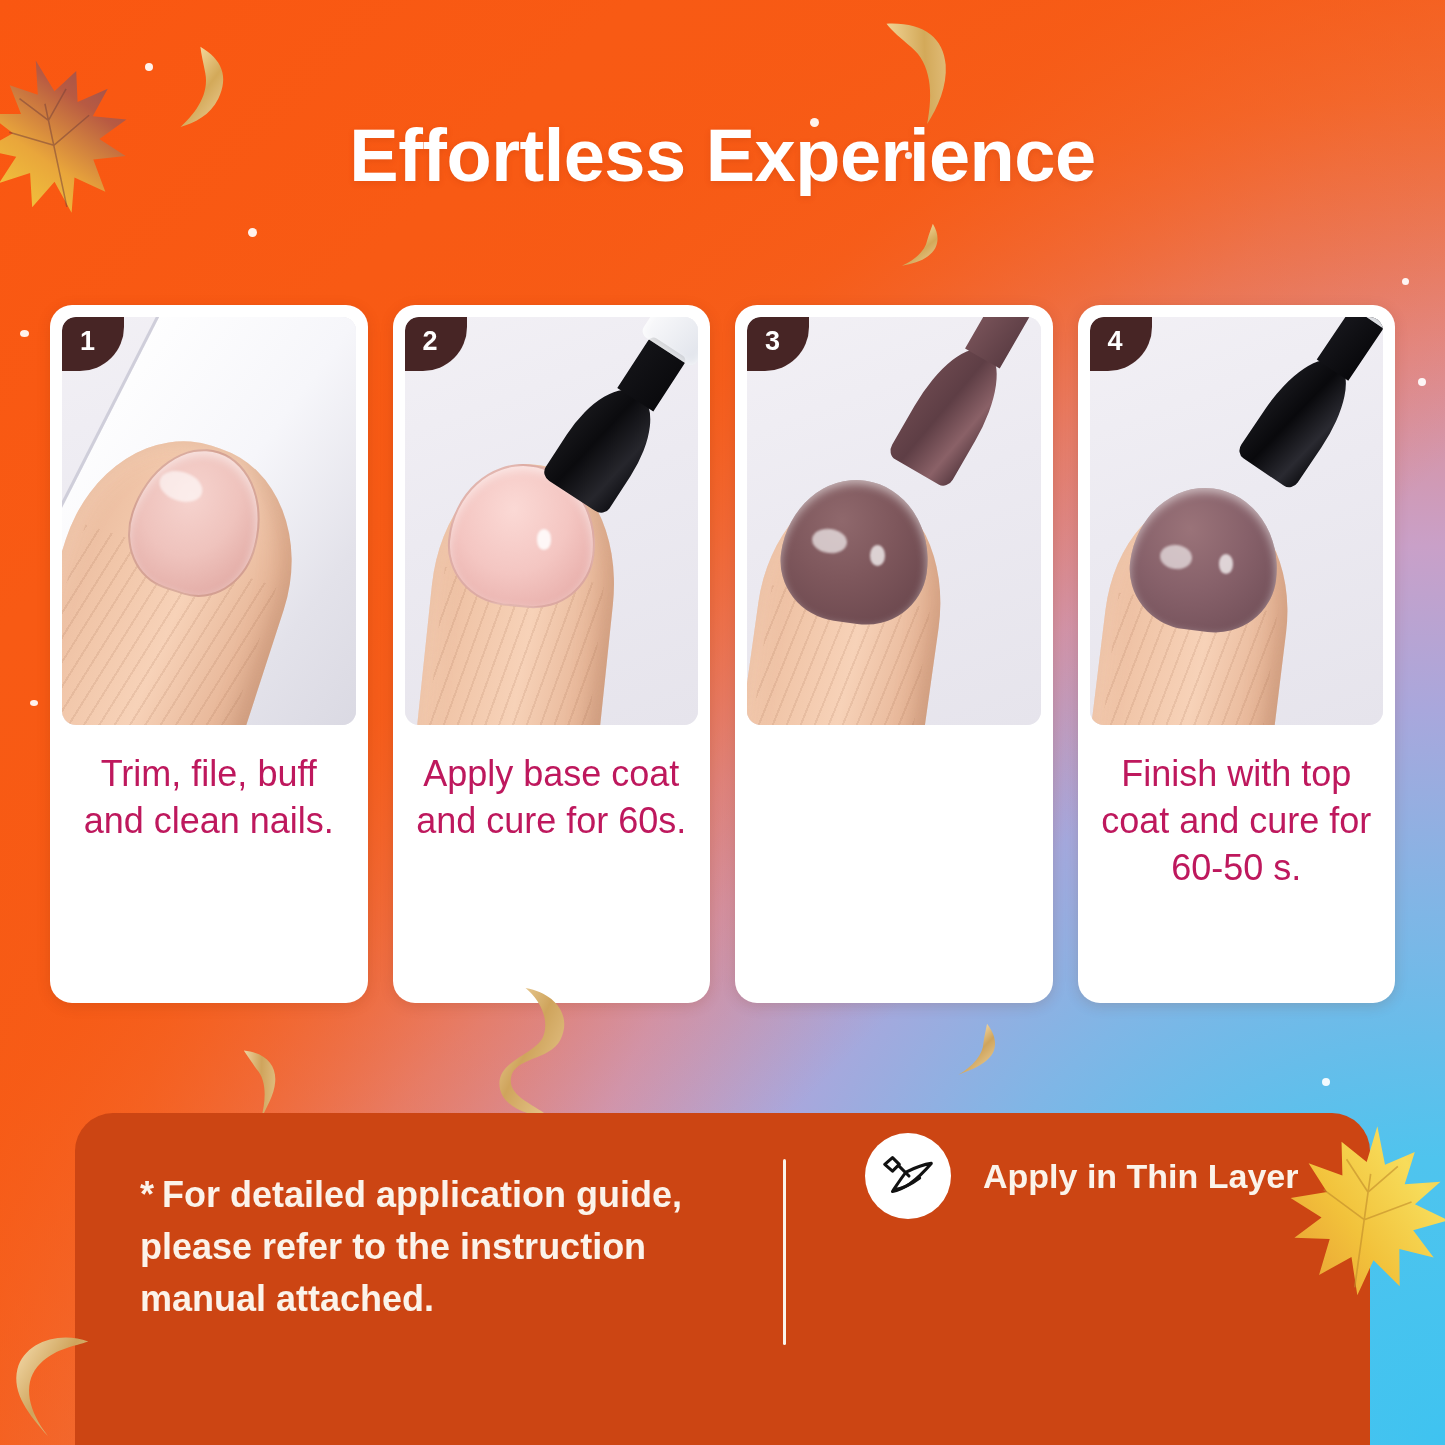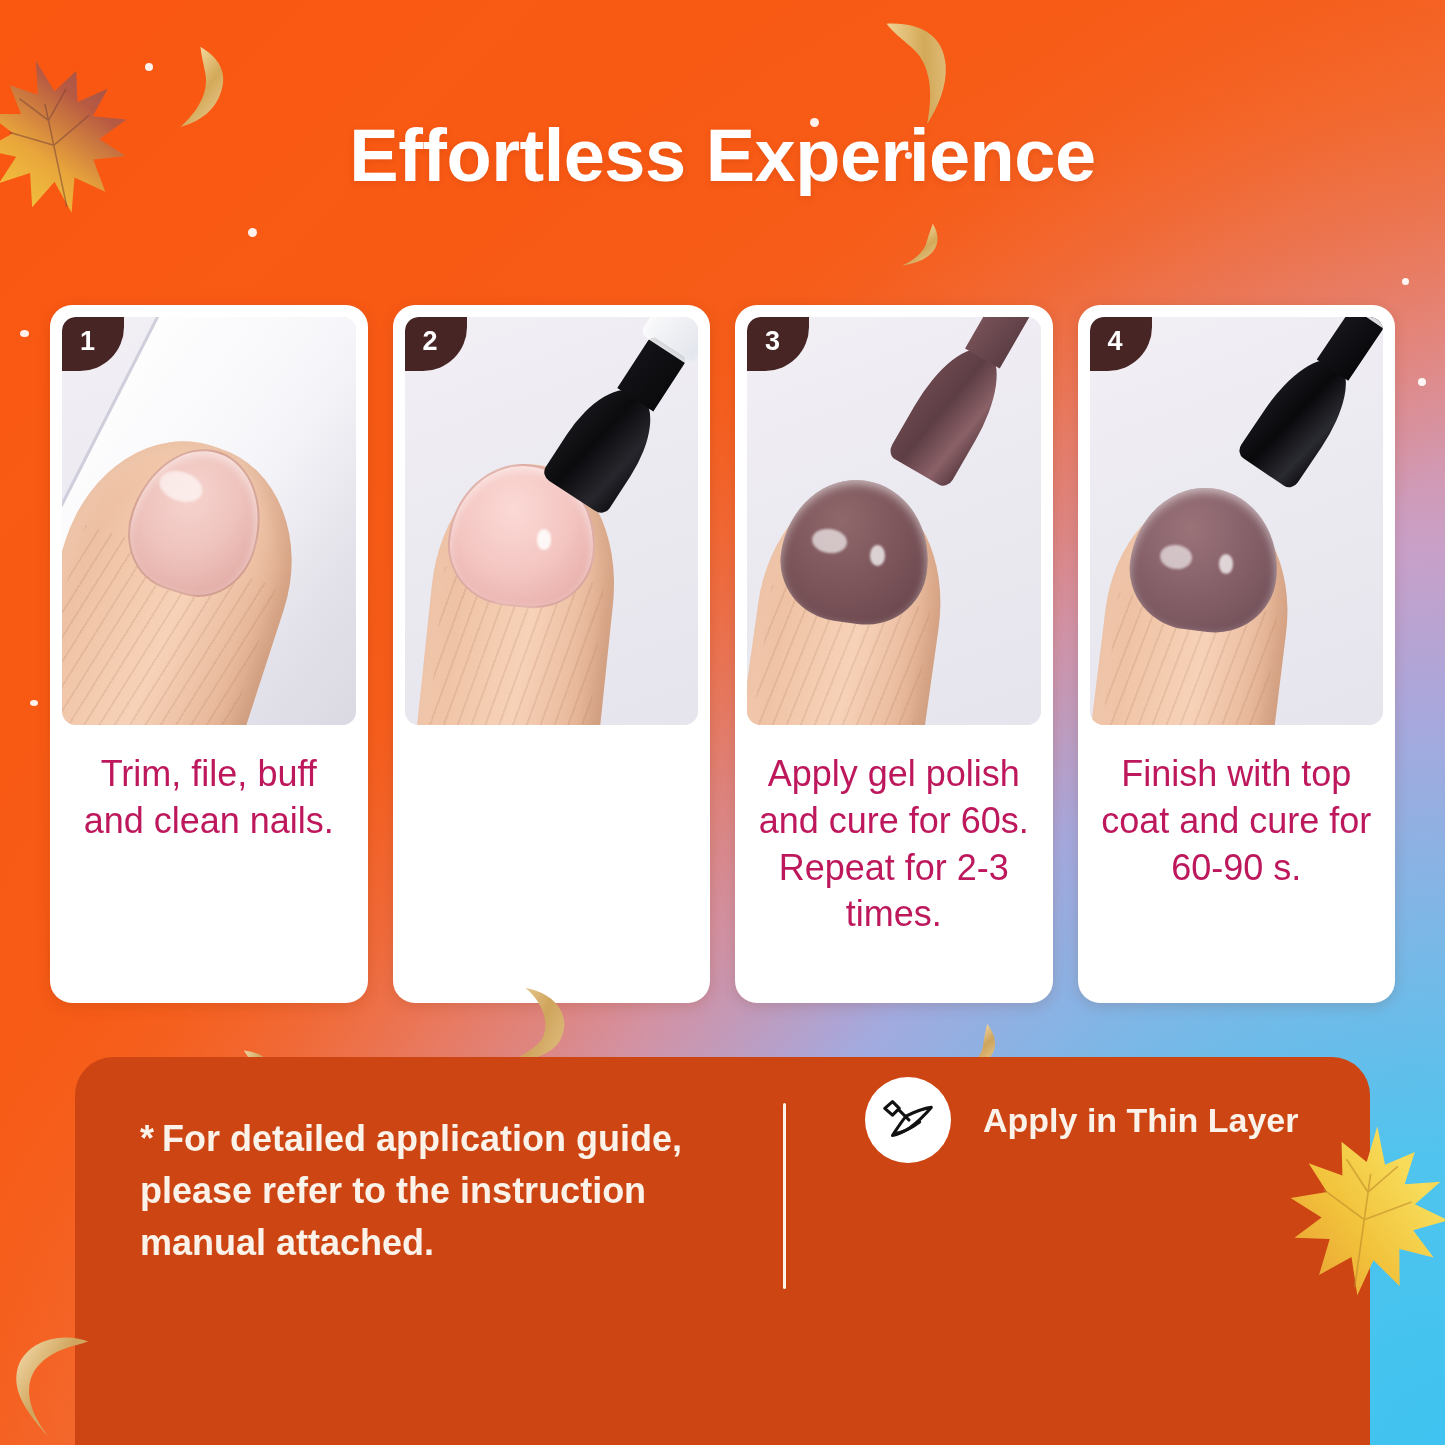--- a/index.html
+++ b/index.html
@@ -153,21 +153,21 @@
     top:-96%; height:54%;
     border-radius:8px;
     background:linear-gradient(100deg, rgba(255,255,255,0.82), rgba(222,226,234,0.9));
     box-shadow:inset 0 0 10px rgba(255,255,255,0.8);
   }
 
   
   .banner{
     position:absolute;
     left:75px; right:75px;
-    bottom:0; height:388px;
+    bottom:0; height:332px;
     background:#CC4513;
     border-top-left-radius:38px;
     border-top-right-radius:38px;
   }
   .banner-note{
     position:absolute;
     left:65px; top:56px;
     width:610px;
     color:#FBF3EA;
     font-size:36px;
@@ -295,20 +295,21 @@
           <div class="brush" style="left:44%; top:14%; width:26%; height:30%; transform:rotate(33deg);">
             <div class="bristle" style="background:linear-gradient(100deg,#1A1A1E 0%,#0B0B0E 40%,#26262C 78%,#101015 100%);"></div>
             <div class="stem" style="background:linear-gradient(100deg,#141418,#0A0A0D);"></div>
             <div class="cap"></div>
           </div>
         </div>
         <div class="badge">
           <span>2</span>
         </div>
       </div>
+      <div class="caption">Apply base coat and cure for 60s.</div>
     </div>
 
     <div class="card">
       <div class="photo">
         <div class="scene">
           <div class="wallA"></div>
           <div class="finger" style="left:2%; top:42%; width:62%; height:78%; transform:rotate(8deg);"></div>
           <div class="nail" style="left:12%; top:40%; width:50%; height:35%; transform:rotate(8deg);
                       background:radial-gradient(ellipse at 38% 30%, #8F686C 0%, #7E575C 42%, #6E4A50 78%, #5F3F46 100%);"></div>
           <div class="gloss" style="left:22%; top:52%; width:12%; height:6%; transform:rotate(8deg); opacity:0.75;"></div>
@@ -316,21 +317,20 @@
           <div class="brush" style="left:46%; top:4%; width:24%; height:34%; transform:rotate(30deg);">
             <div class="bristle" style="background:linear-gradient(100deg,#6E4A50 0%,#5E3E45 42%,#8A6167 76%,#5B3C43 100%);"></div>
             <div class="stem" style="background:linear-gradient(100deg,#7A545A,#5C3D44);"></div>
 
           </div>
         </div>
         <div class="badge">
           <span>3</span>
         </div>
       </div>
-      <div class="caption">Apply gel polish and cure for 60s. Repeat for 2-3 times.</div>
     </div>
 
     <div class="card">
       <div class="photo">
         <div class="scene">
           <div class="wallA"></div>
           <div class="finger" style="left:4%; top:44%; width:62%; height:76%; transform:rotate(7deg);"></div>
           <div class="nail" style="left:14%; top:42%; width:50%; height:35%; transform:rotate(7deg);
                       background:radial-gradient(ellipse at 38% 30%, #9A7379 0%, #87616A 44%, #76535C 78%, #6B4A54 100%);"></div>
           <div class="gloss" style="left:24%; top:56%; width:11%; height:6%; transform:rotate(7deg); opacity:0.7;"></div>
@@ -338,21 +338,21 @@
           <div class="brush" style="left:48%; top:6%; width:23%; height:32%; transform:rotate(34deg);">
             <div class="bristle" style="background:linear-gradient(100deg,#1B1B20 0%,#09090C 44%,#2A2A31 80%,#101014 100%);"></div>
             <div class="stem" style="background:linear-gradient(100deg,#17171C,#08080B);"></div>
             <div class="cap"></div>
           </div>
         </div>
         <div class="badge">
           <span>4</span>
         </div>
       </div>
-      <div class="caption">Finish with top coat and cure for 60-90 s.</div>
+      <div class="caption">Finish with top coat and cure for 60-50 s.</div>
     </div>
   </div>
 
   <svg class="ribbon" style="left:495px; top:985px; width:90px; height:145px;" viewBox="0 0 60 100">
     <defs>
       <linearGradient id="rb2" x1="0" y1="0" x2="1" y2="1">
         <stop offset="0%" stop-color="#F7E0B2"></stop>
           <stop offset="45%" stop-color="#CFA45C"></stop>
           <stop offset="100%" stop-color="#EDD09A"></stop>
       </linearGradient>

